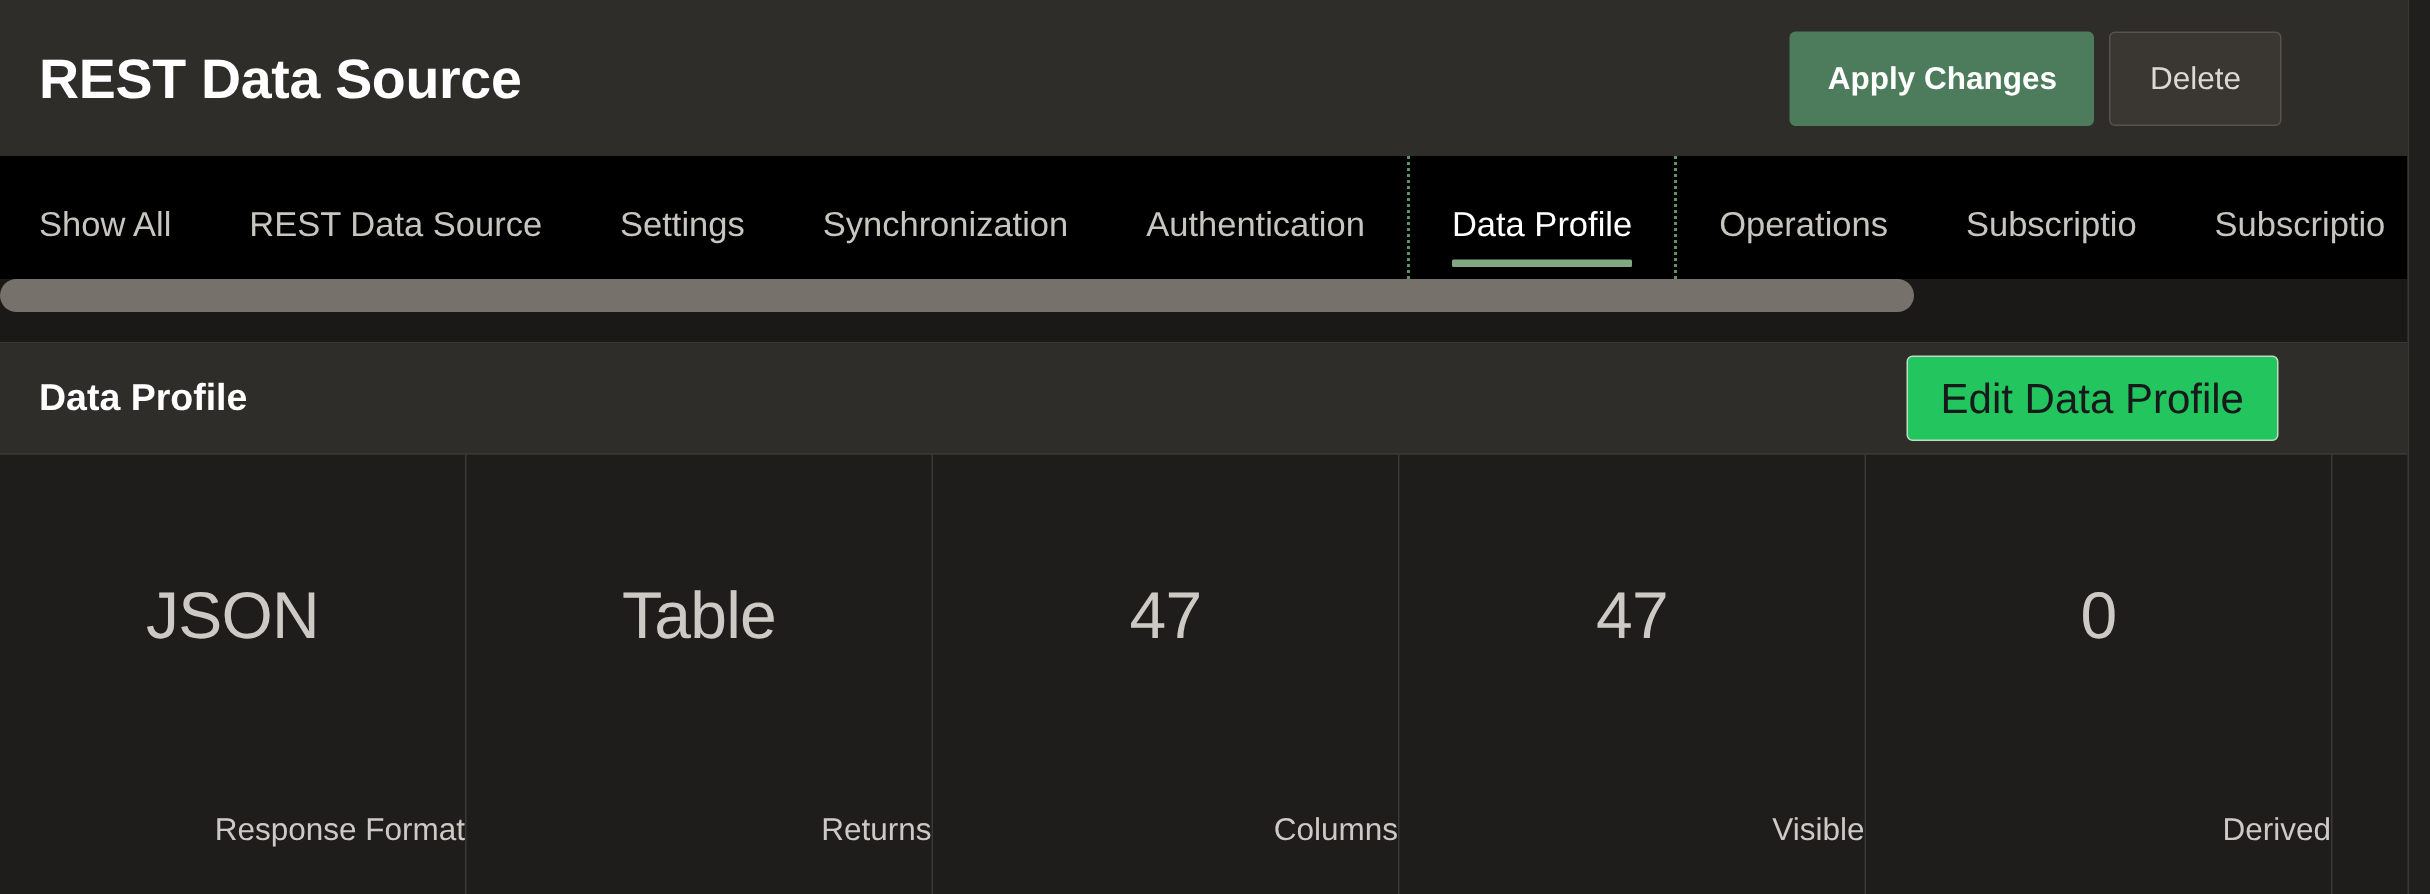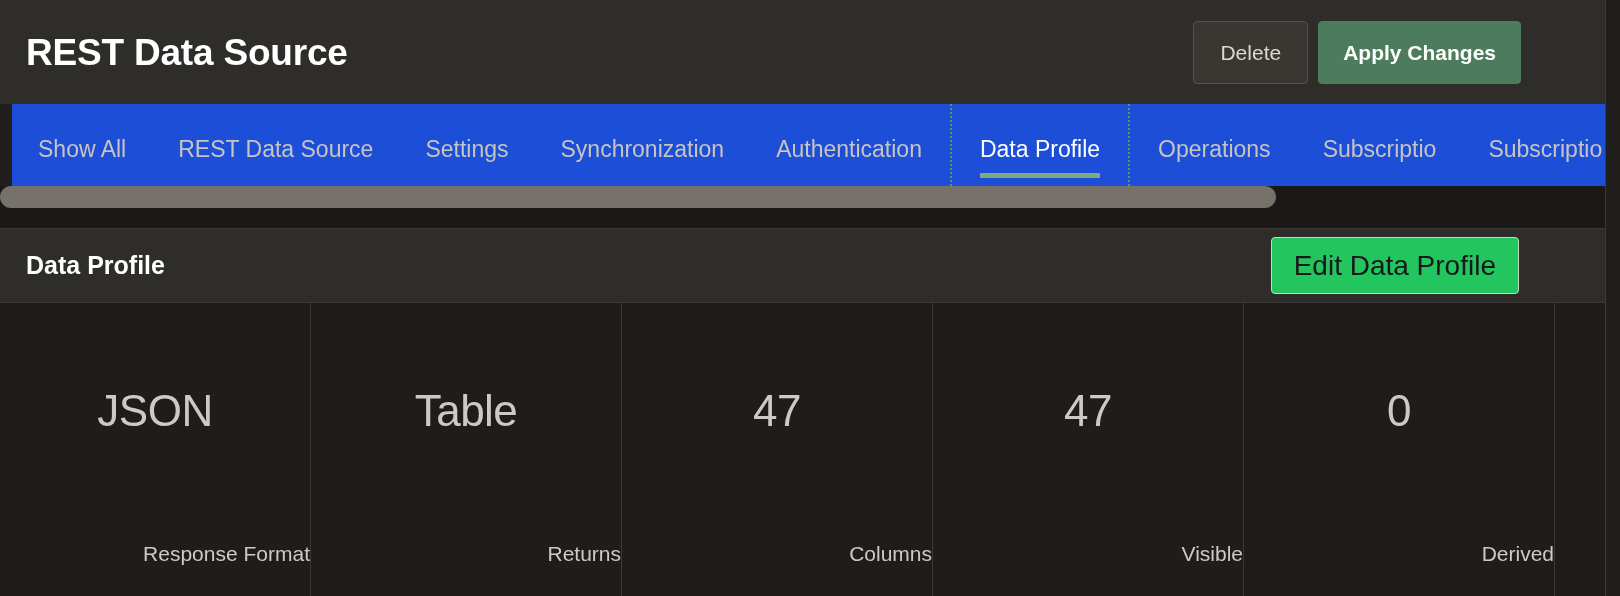--- a/index.html
+++ b/index.html
@@ -75,24 +75,24 @@
     border: 1px solid #4c7c5b;
     color: #ffffff;
     height: 63px;
     padding: 0 24px;
     font-weight: bold;
   }
 
   
   .tabbar {
     position: absolute;
-    left: 12px; top: 104px;
+    left: 0; top: 104px;
     width: 1605px;
     height: 82px;
-    background: #1d4ed8;
+    background: #000000;
     overflow: hidden;
   }
 
   .tabs {
     position: relative;
     display: flex;
     align-items: flex-start;
     height: 82px;
     padding-left: 26px;
     gap: 0;
@@ -243,22 +243,22 @@
   }
 </style>
 </head>
 <body>
 
 <div class="app">
 
   <div class="page-header">
     <div class="page-title">REST Data Source</div>
     <div class="header-actions">
+      <button class="btn btn-apply">Apply Changes</button>
       <button class="btn btn-delete">Delete</button>
-      <button class="btn btn-apply">Apply Changes</button>
     </div>
   </div>
 
   <div class="tabbar">
     <div class="tabs">
       <div class="tab"><span>Show All</span></div>
       <div class="tab"><span>REST Data Source</span></div>
       <div class="tab"><span>Settings</span></div>
       <div class="tab"><span>Synchronization</span></div>
       <div class="tab"><span>Authentication</span></div>

